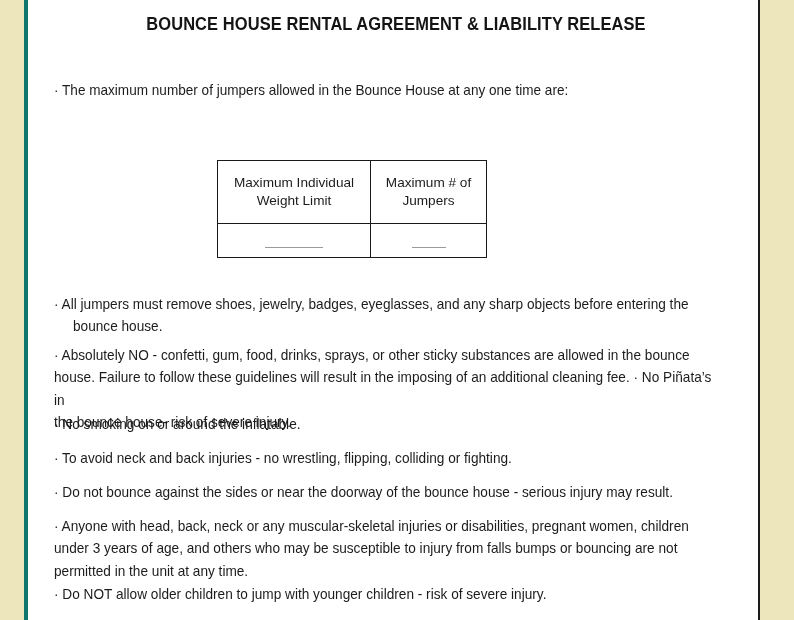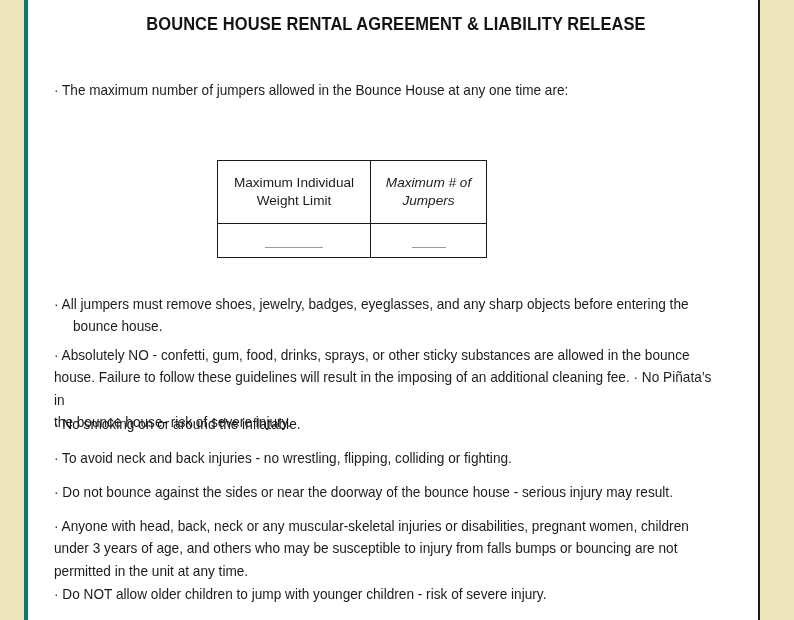--- a/index.html
+++ b/index.html
@@ -78,21 +78,21 @@
     text-align: center;
     vertical-align: middle;
     font-family: "Liberation Sans", sans-serif;
     font-size: 13.6px;
     line-height: 18px;
     color: #1c1c1c;
     padding: 0;
     margin-top: 6px;
   }
   .col-a { width: 152px; }
-  .col-b { width: 115px; font-style: italic; }
+  .col-b { width: 115px; }
   .hdr-cell { height: 62px; }
   .blank-cell {
     height: 33px;
     position: relative;
   }
   .blank-rule {
     display: inline-block;
     height: 1px;
     background: #9a9a9a;
     position: absolute;

